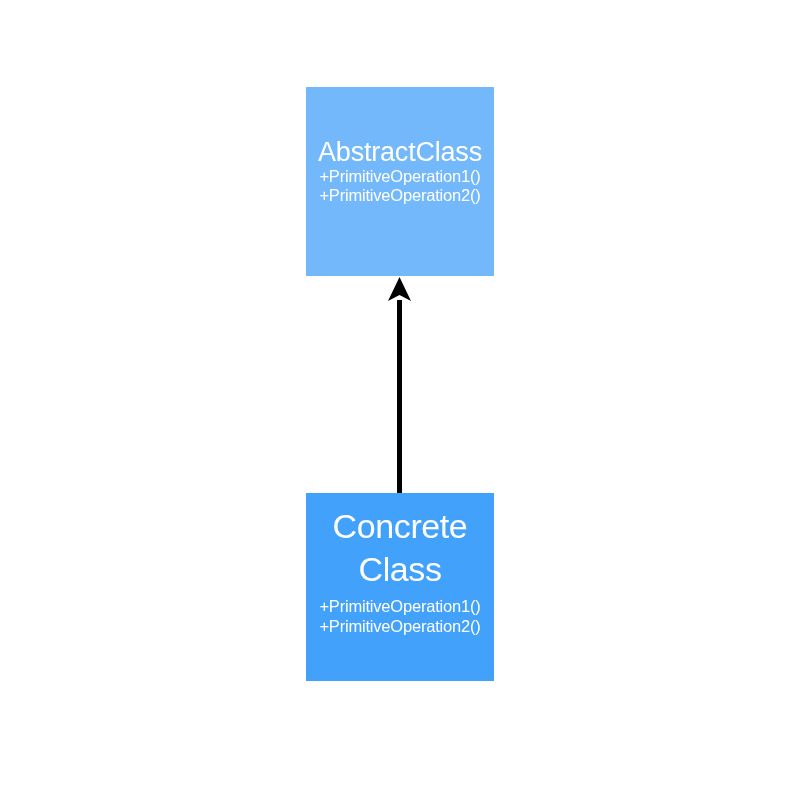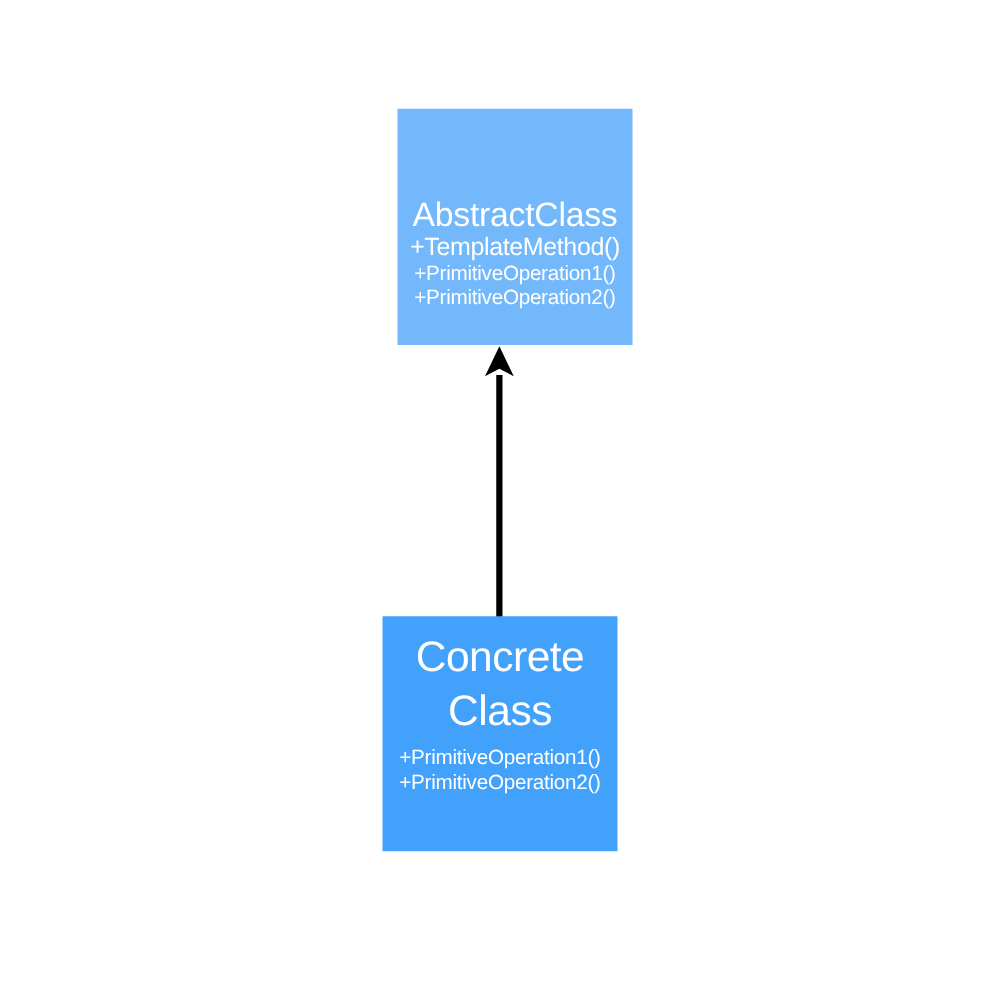--- a/index.html
+++ b/index.html
@@ -33,22 +33,21 @@
     overflow: hidden;
   }
 
   
   #abstract-class-box {
     left: 306px;
     top: 87px;
     width: 188px;
     height: 189px;
     background: #73b8fb;
-    padding-top: 70px;
-    margin-left: 12px;
+    padding-top: 50px;
   }
 
   #abstract-class-box .class-title {
     font-size: 27px;
     line-height: 30px;
     font-weight: 400;
     letter-spacing: -0.2px;
     white-space: nowrap;
   }
 
@@ -109,21 +108,20 @@
   }
 </style>
 </head>
 <body>
 
 <div id="canvas">
 
   <div class="uml-class" id="abstract-class-box">
     <div class="class-title">AbstractClass</div>
     <div class="members">
-      <div class="member-primary">+TemplateMethod()</div>
       <div class="member">+PrimitiveOperation1()</div>
       <div class="member">+PrimitiveOperation2()</div>
     </div>
   </div>
 
   <svg id="generalization-connector" viewBox="0 0 48 221">
 
     <line x1="23.5" y1="26" x2="23.5" y2="221" stroke="#000000" stroke-width="5"></line>
 
     <path d="M 23.5 3 L 35 27 L 23.5 21 L 12 27 Z" fill="#000000"></path>

